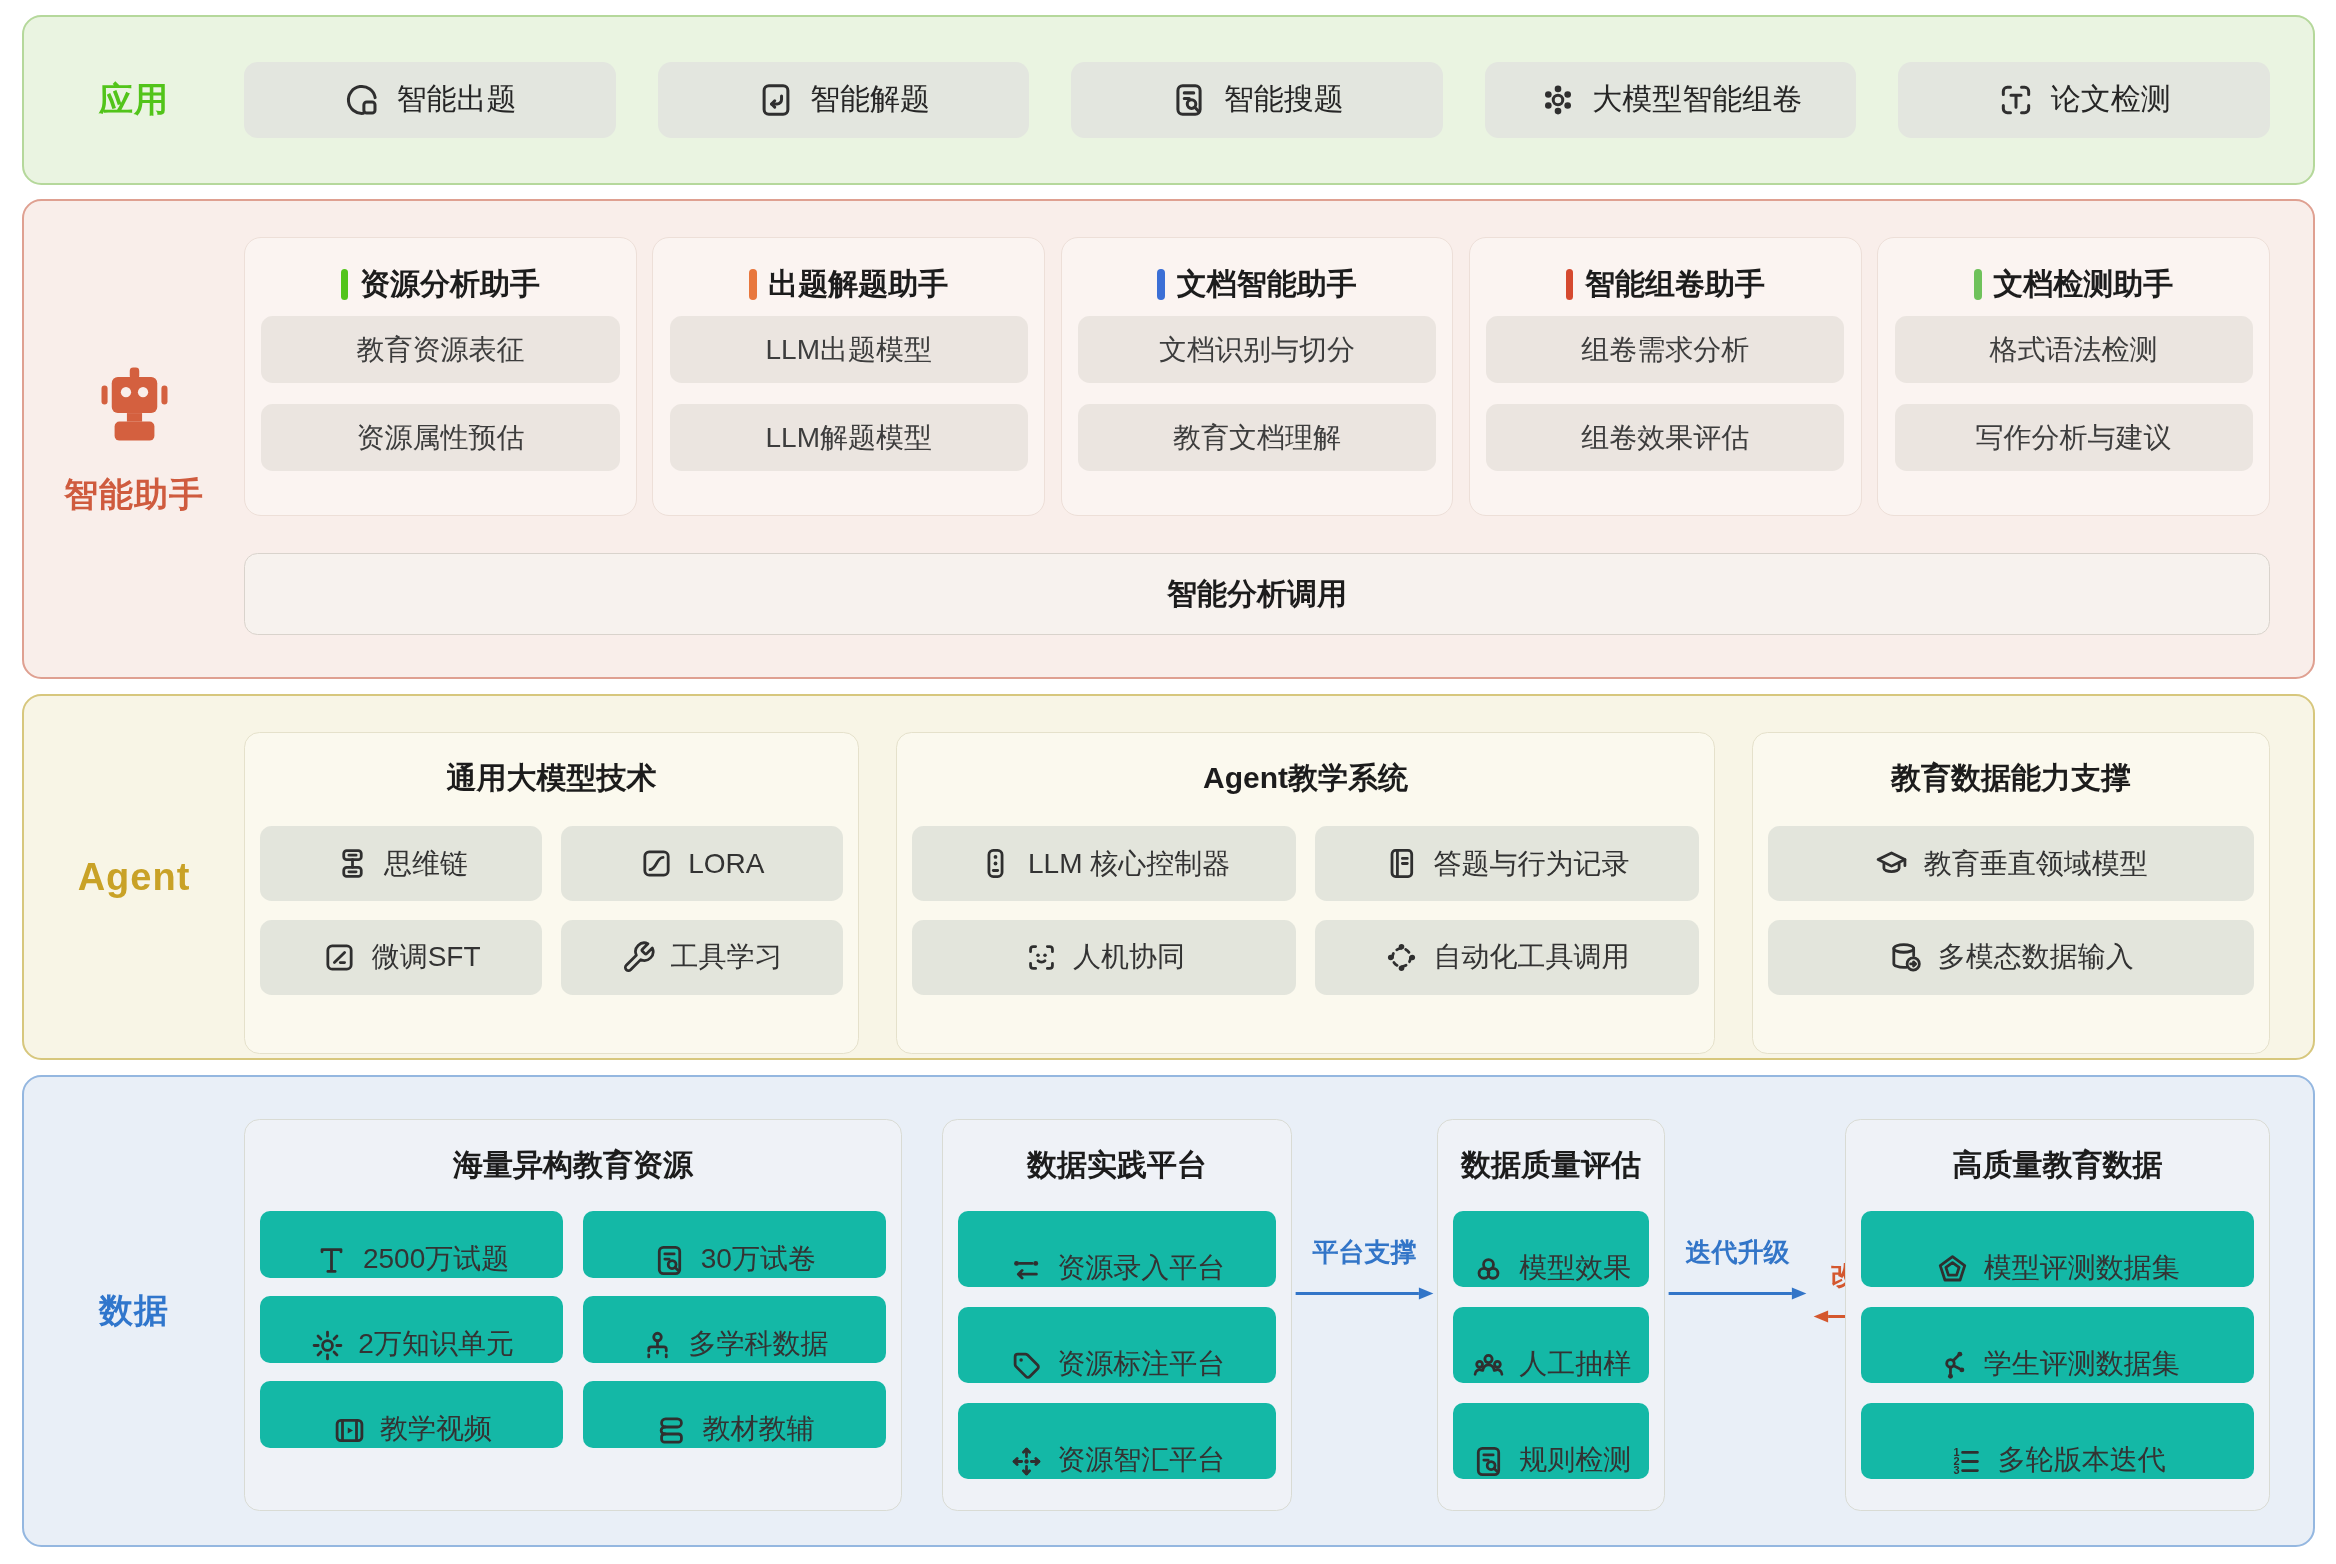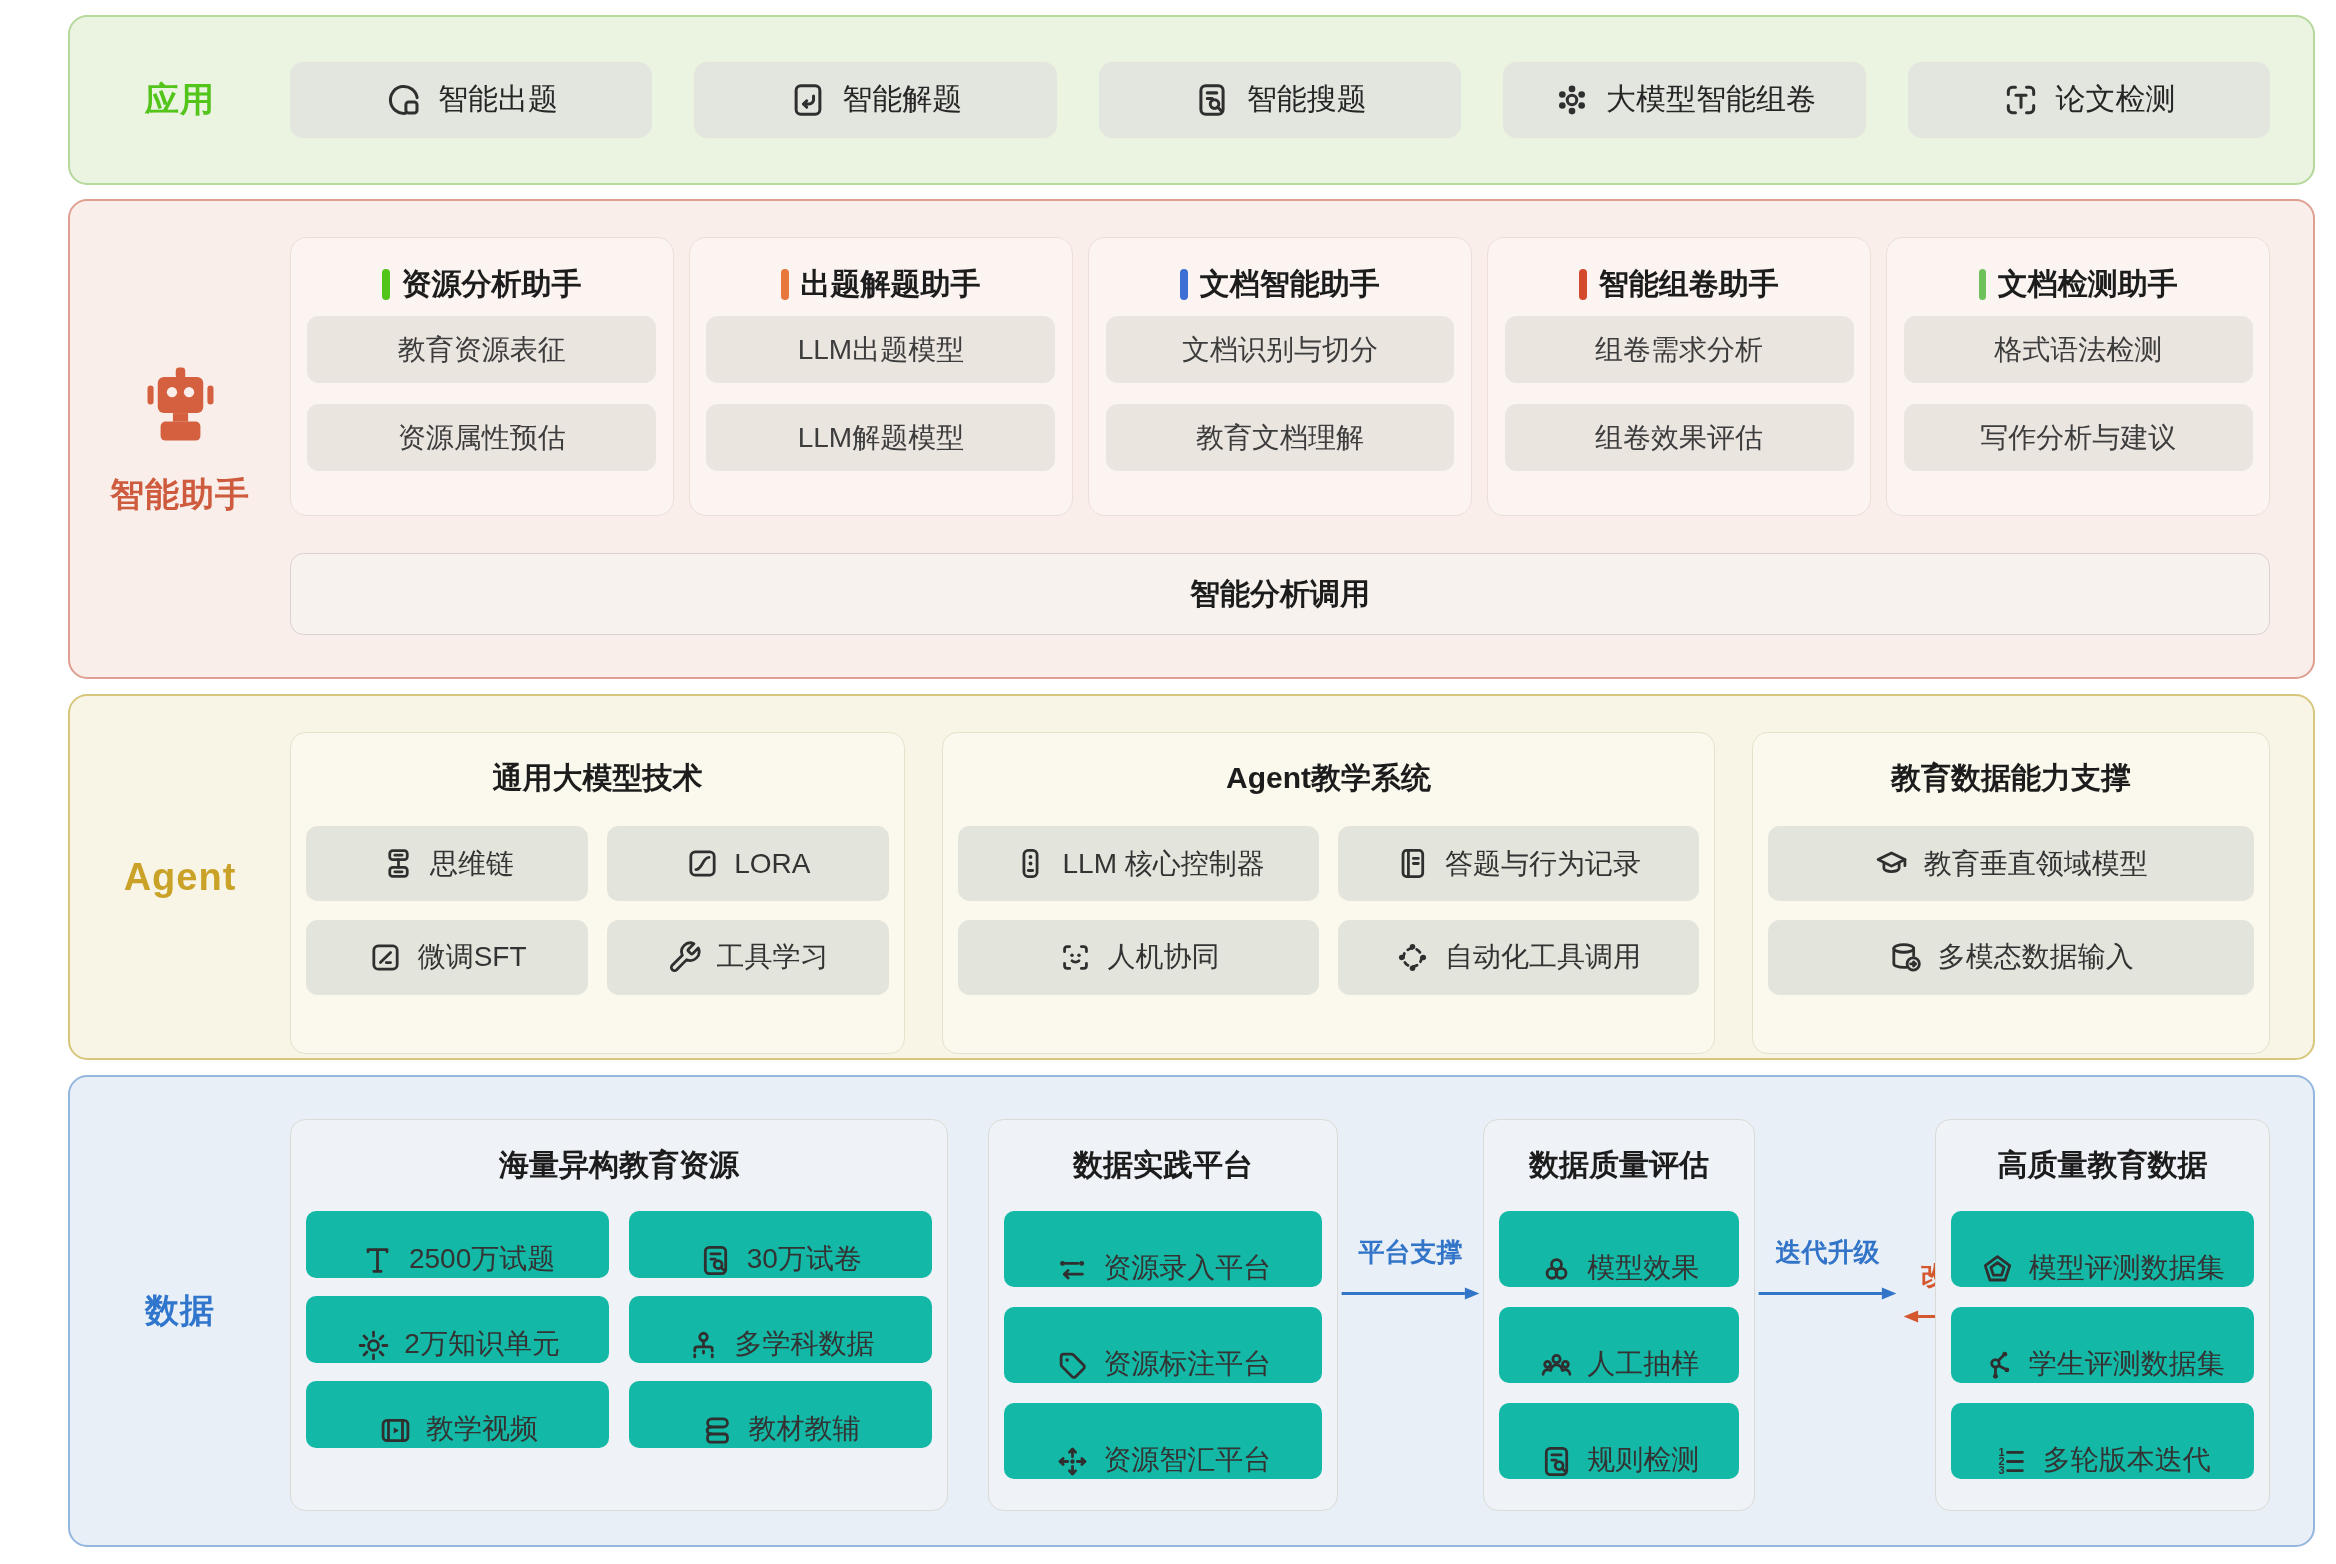--- a/index.html
+++ b/index.html
@@ -1,18 +1,18 @@
 <!DOCTYPE html>
 <html><head>
 <meta charset="utf-8">
 <style>
   * { box-sizing: border-box; margin: 0; padding: 0; }
   html,body { width: 2337px; height: 1564px; background: #ffffff;
     font-family: "Liberation Sans", "DejaVu Sans", sans-serif; color: #2b2b2b; }
-  .page { position: relative; width: 2337px; height: 1564px; overflow: hidden; padding-left: 46px; }
+  .page { position: relative; width: 2337px; height: 1564px; overflow: hidden; }
 
   .band { margin: 0 22px; border-radius: 19.3px; display: flex; }
   .band-apps   { margin-top: 14.5px; height: 170px; background: #eaf4e1; border: 2.9px solid #b5d89b; }
   .band-assist { margin-top: 14.5px; height: 480px; background: #f9eeea; border: 2.9px solid #dfa091; }
   .band-agent  { margin-top: 15.4px; height: 366px; background: #f8f5e6; border: 2.9px solid #d7c77d; }
   .band-data   { margin-top: 14.5px; height: 472px; background: #e9eff7; border: 2.9px solid #94b7e0; }
 
   .label-col { flex: 0 0 220px; display: flex; flex-direction: column;
     align-items: center; justify-content: center; gap: 21px; }
   .band-label { font-weight: bold; font-size: 34px; letter-spacing: 1px; }
@@ -49,21 +49,21 @@
   .ggrid.one-col { grid-template-columns: 1fr; }
   .gitem { height: 75px; background: #e3e5dc; border-radius: 11.6px; display: flex;
     align-items: center; justify-content: center; gap: 14.5px; font-size: 28px; color: #333; }
 
   
   .data-row { flex: 1; display: flex; align-items: flex-start; padding: 42px 43px 0 0; }
   .dcard { background: #eff2f7; border: 1.9px solid #d9dbd4; border-radius: 15.4px;
     padding: 25px 15.4px 0; height: 392px; }
   .dcard1 { width: 658px; margin-right: 40px; }
   .dcard2 { width: 350px; }
-  .dcard3 { width: 272px; }
+  .dcard3 { width: 228px; }
   .dcard4 { flex: 1 1 auto; }
   .dcard-title { text-align: center; font-size: 30px; font-weight: bold; color: #1c1c1c; }
   .dgrid { margin-top: 25px; display: grid; grid-template-columns: 1fr 1fr; gap: 18.3px 19.3px; }
   .ditem { height: 67px; background: #14b8a6; border-radius: 10px; display: flex;
     align-items: flex-end; justify-content: center; gap: 13.5px; font-size: 28px; color: #333; }
   .drows { margin-top: 25px; display: flex; flex-direction: column; gap: 20px; }
   .drows .ditem { height: 76px; }
   .conn { display: flex; align-items: center; padding-top: 93px; }
   .conn1 { width: 145px; } .conn2 { width: 180px; }
   .conn-group { display: flex; flex-direction: column; align-items: center; }

